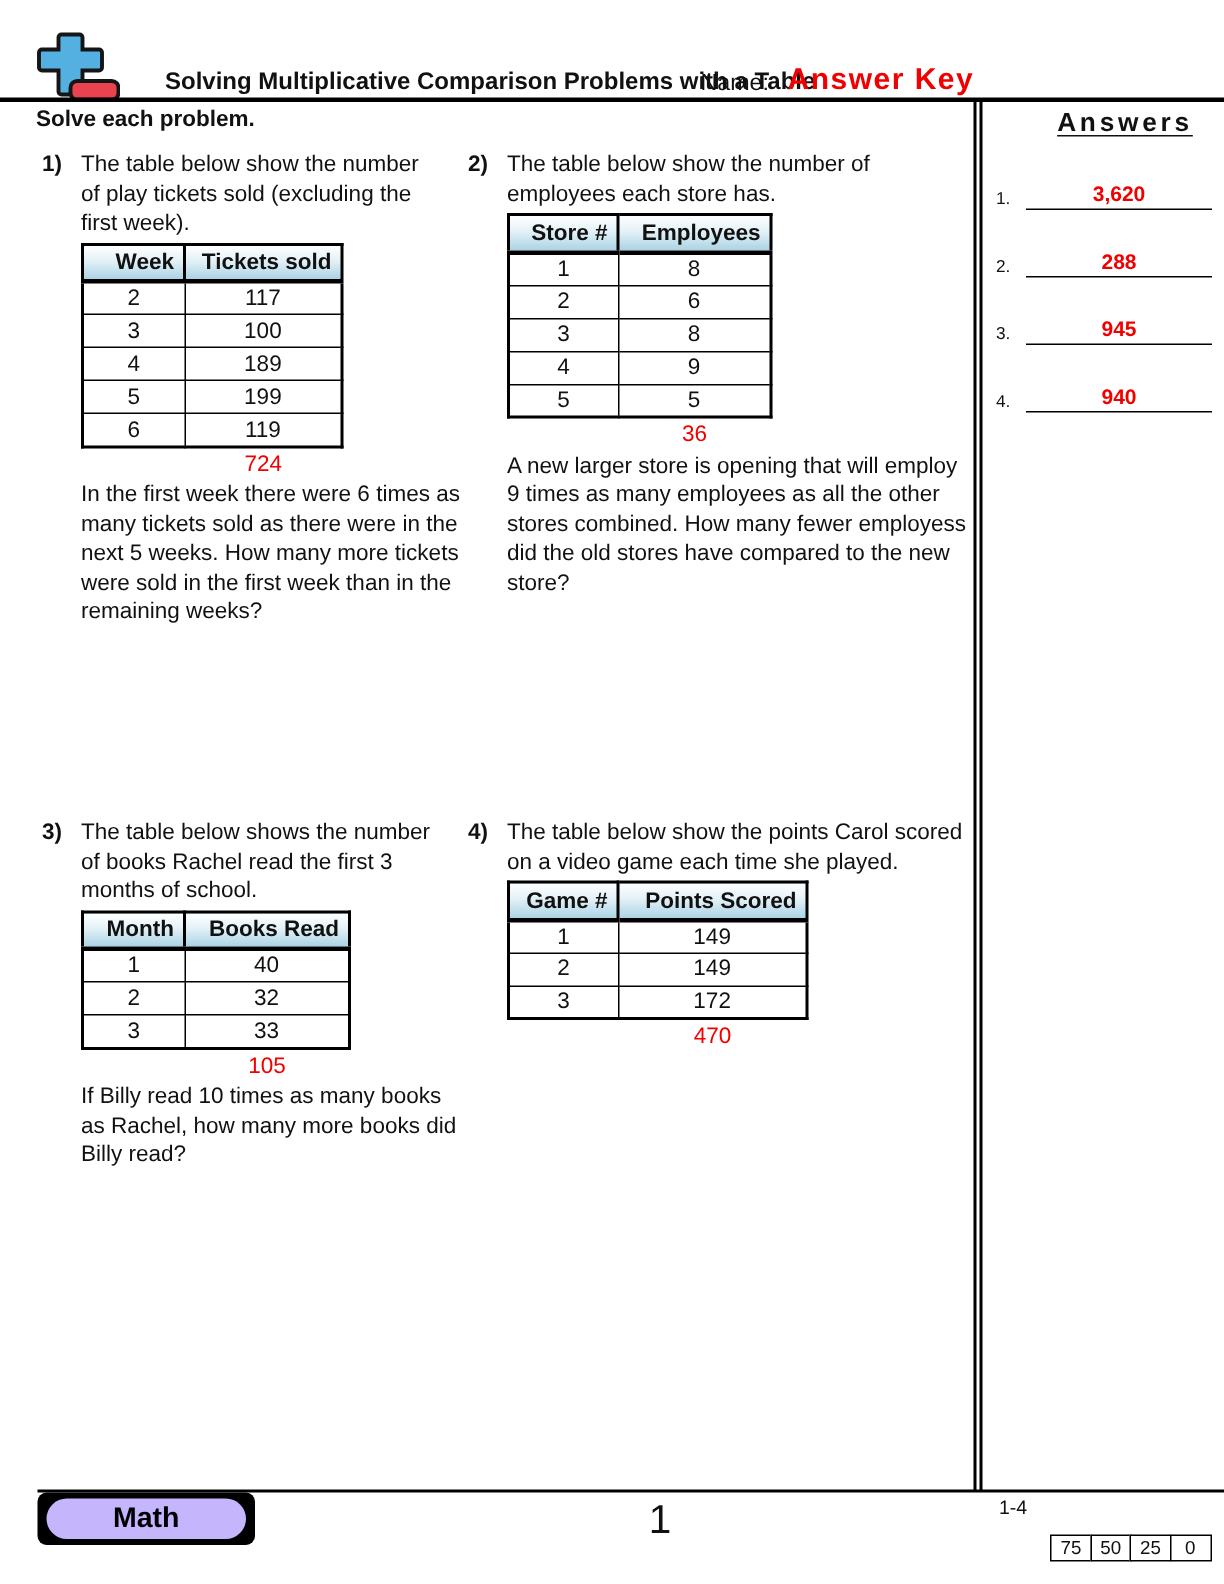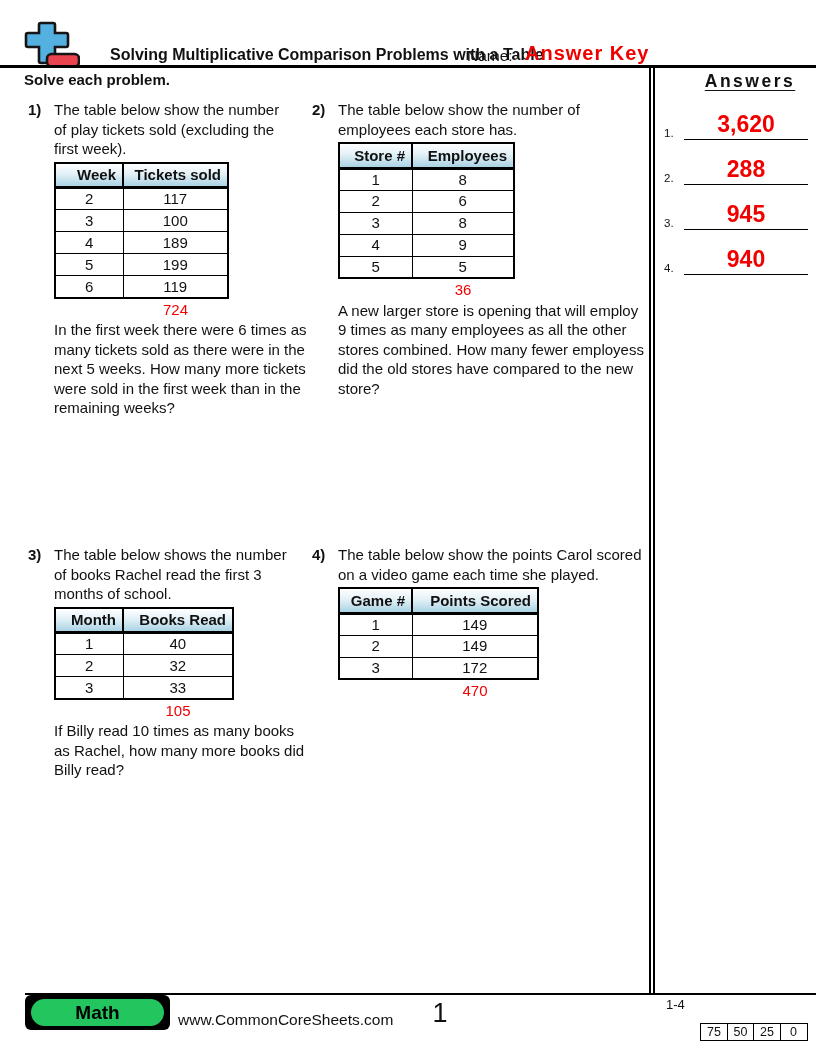--- a/index.html
+++ b/index.html
@@ -17,21 +17,21 @@
   .instruction { position:absolute; left:24px; top:71px; font-size:15px; font-weight:bold; }
   
   .divider-v { position:absolute; left:649px; top:67px; width:6px; height:927px;
                border-left:2px solid #000; border-right:2px solid #000; }
   .answers-title { position:absolute; left:672px; top:71px; width:156px; text-align:center;
                    font-size:17.5px; font-weight:bold; letter-spacing:2.5px;
                    text-decoration:underline; text-underline-offset:3px; }
   .ans-item { position:absolute; left:656px; width:158px; height:42px; }
   .ans-num { position:absolute; left:8px; bottom:1px; font-size:11.5px; }
   .ans-line { position:absolute; left:28px; right:6px; bottom:0; border-bottom:1.5px solid #000; text-align:center; }
-  .ans-value { color:var(--red); font-weight:bold; font-size:23px; line-height:1.15; display:inline-block; padding-bottom:2px; }
+  .ans-value { color:var(--red); font-weight:bold; font-size:14px; line-height:1.15; display:inline-block; padding-bottom:2px; }
   
   .problem { position:absolute; display:flex; font-size:15px; line-height:19.5px; }
   .pnum { width:26px; flex:none; font-weight:bold; }
   .pbody { flex:1; }
   .intro { margin:0; }
   .question { margin:1px 0 0 0; margin-right:-18px; }
   .wide .question { margin-right:-6px; }
   table.data-table { border-collapse:collapse; margin-top:3px; border:2px solid #000; }
   .data-table th {
     border:2px solid #000; border-bottom:3px solid #000;
@@ -49,21 +49,21 @@
   .n3 { margin-left:68px; width:112px; }
   .n4 { margin-left:73px; width:128px; }
   #p1 { left:28px; top:100px; width:262px; }
   #p2 { left:312px; top:100px; width:332px; }
   #p3 { left:28px; top:545px; width:262px; }
   #p4 { left:312px; top:545px; width:334px; }
   
   .rule-bottom { position:absolute; left:25px; top:993px; width:791px; height:2px; background:#000; }
   .badge { position:absolute; left:25px; top:995px; width:145px; height:35px; background:#000;
            border-radius:6px; display:flex; align-items:center; justify-content:center; }
-  .badge-pill { width:133px; height:27px; background:#22c55e; border-radius:13.5px;
+  .badge-pill { width:133px; height:27px; background:#c4b5fd; border-radius:13.5px;
                 display:flex; align-items:center; justify-content:center;
                 font-weight:bold; font-size:19px; color:#000; }
   .website { position:absolute; left:178px; top:1011px; font-size:15.5px; }
   .page-num { position:absolute; left:420px; top:998px; width:40px; text-align:center; font-size:27px; }
   .range-label { position:absolute; left:666px; top:997px; font-size:13px; }
   .score-boxes { position:absolute; left:700px; top:995px; display:flex;margin-top:28px; }
   .score-cell { width:28px; height:18px; border:1.5px solid #000; margin-left:-1.5px;
                 display:flex; align-items:center; justify-content:center; font-size:12.5px; background:#fff; }
   .score-cell:first-child { margin-left:0; }
   :root { --red:#f10000; }
@@ -239,21 +239,20 @@
         </tbody>
       </table>
       <div class="work-note n4">470</div>
     </div>
   </section>
 
   <div class="rule-bottom"></div>
   <div class="badge">
     <div class="badge-pill">Math</div>
   </div>
-  <div class="website">www.CommonCoreSheets.com</div>
   <div class="page-num">1</div>
   <div class="range-label">1-4</div>
   <div class="score-boxes">
     <div class="score-cell">75</div>
     <div class="score-cell">50</div>
     <div class="score-cell">25</div>
     <div class="score-cell">0</div>
   </div>
 
 </div>

